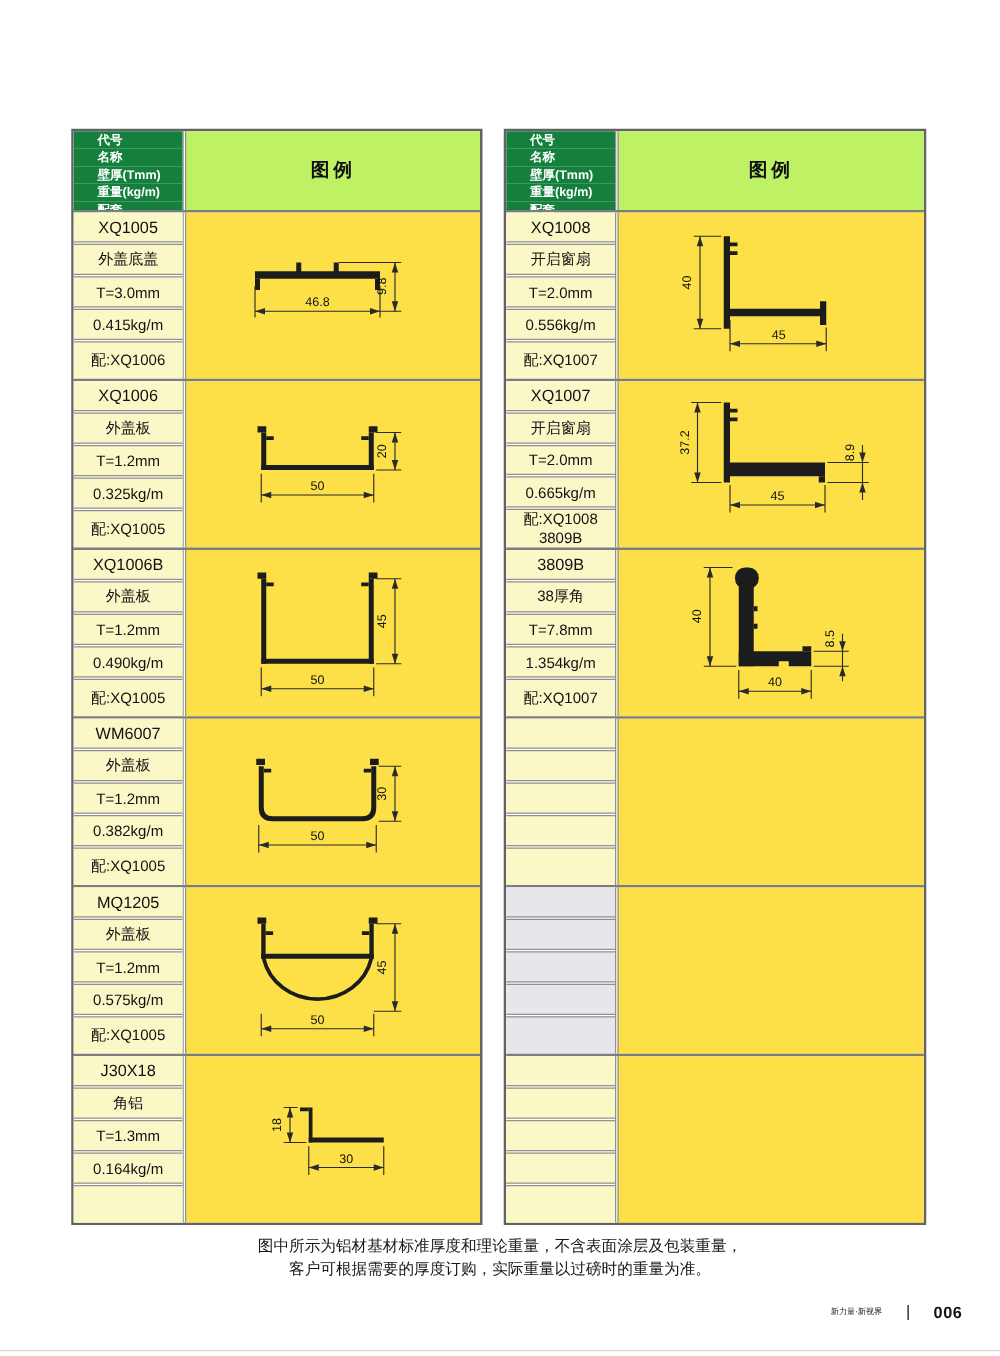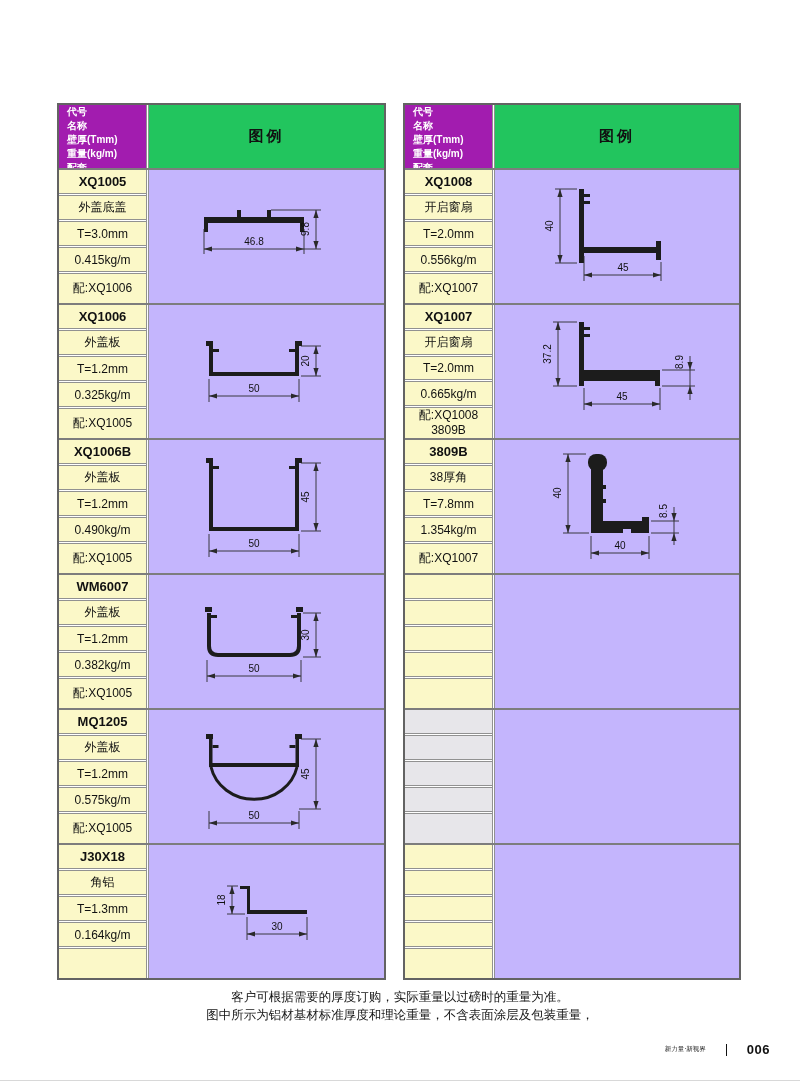--- a/index.html
+++ b/index.html
@@ -15,43 +15,43 @@
   .ptable.right { left:403px; width:338px; }
 
   .block { display:flex; height:135px; box-sizing:border-box; border-top:2px solid #7d7d7d; }
   .block.header { height:63px; border-top:none; }
 
   .labels {
     width:88px; box-sizing:border-box; display:flex; flex-direction:column;
     border-right:1px solid #919191; margin-right:1px; background:#fff;
   }
   .diagram {
-    flex:1; min-width:0; background:#c4b5fd; border-left:1px solid #919191;
+    flex:1; min-width:0; background:#fde047; border-left:1px solid #919191;
     display:flex; align-items:center; justify-content:center;
   }
 
   .hcell {
-    flex:1; background:#a21caf; color:#fff; font-weight:bold; font-size:10px;
-    display:flex; align-items:center; padding-left:8px; box-sizing:border-box;
+    flex:1; background:#15803d; color:#fff; font-weight:bold; font-size:10px;
+    display:flex; align-items:center; padding-left:19px; box-sizing:border-box;
   }
   .hcell + .hcell { margin-top:0; }
   .legend {
-    flex:1; background:#22c55e; border-left:1px solid #919191;
+    flex:1; background:#bef264; border-left:1px solid #919191;
     display:flex; align-items:center; justify-content:center;
     font-size:15px; font-weight:bold; letter-spacing:3px;
   }
 
   .cell {
     flex:1; box-sizing:border-box; background:#FBF8C8; font-size:12px;
     display:flex; align-items:center; justify-content:center;
     border-bottom:1px solid #919191; text-align:center;
   }
   .cell + .cell { margin-top:1px; border-top:1px solid #919191; }
   .cell:last-child { border-bottom:none; flex:1.25; }
-  .cell.code { font-weight:bold; font-size:13px; }
+  .cell.code { font-weight:normal; font-size:13px; }
   .cell.match { white-space:pre-line; line-height:1.25; }
   .gray .cell { background:#E7E6EA; }
 
   svg { display:block; }
   .d { stroke:#2a2a2a; stroke-width:0.9; fill:none; }
   .a { fill:#2a2a2a; }
   .p { fill:#1c1c1c; }
   .pl { stroke:#1c1c1c; fill:none; }
   svg text { font-size:10px; fill:#101010; font-family:"Liberation Sans","DejaVu Sans",sans-serif; }
 
@@ -425,22 +425,22 @@
         <div class="cell"></div>
         <div class="cell"></div>
         <div class="cell"></div>
       </div>
       <div class="diagram"></div>
     </div>
 
   </div>
 
   <div class="note">
+    <div>图中所示为铝材基材标准厚度和理论重量，不含表面涂层及包装重量，</div>
     <div>客户可根据需要的厚度订购，实际重量以过磅时的重量为准。</div>
-    <div>图中所示为铝材基材标准厚度和理论重量，不含表面涂层及包装重量，</div>
   </div>
 
   <div class="meta">
     <span class="brand">新力量·新视界</span>
     <span class="sep"></span>
     <span class="pagenum">006</span>
   </div>
 
   <div class="bottomline"></div>
 

